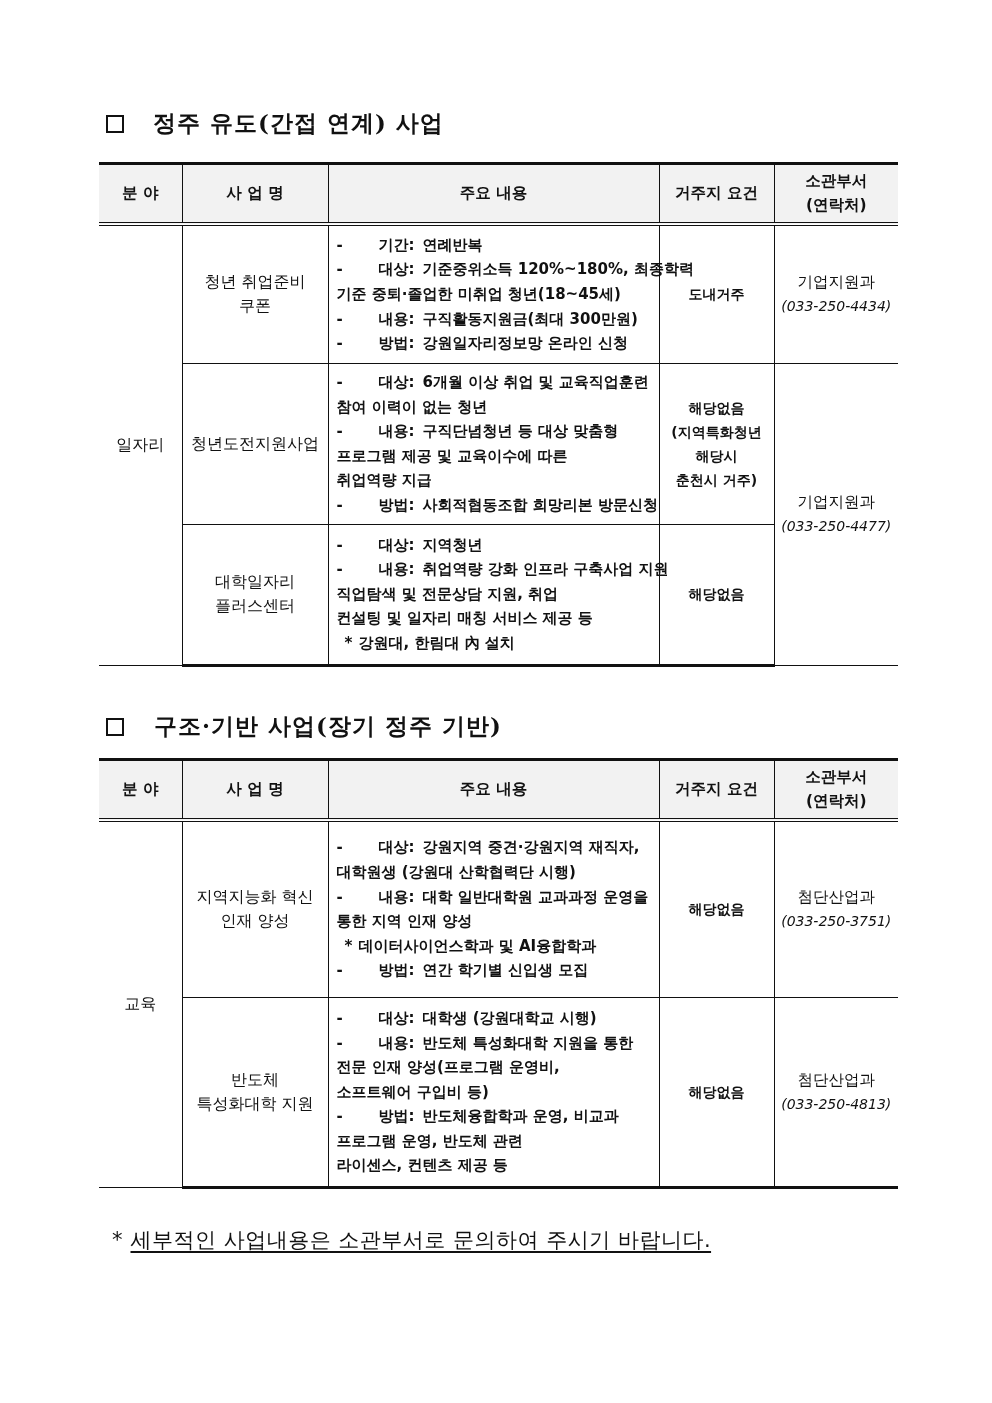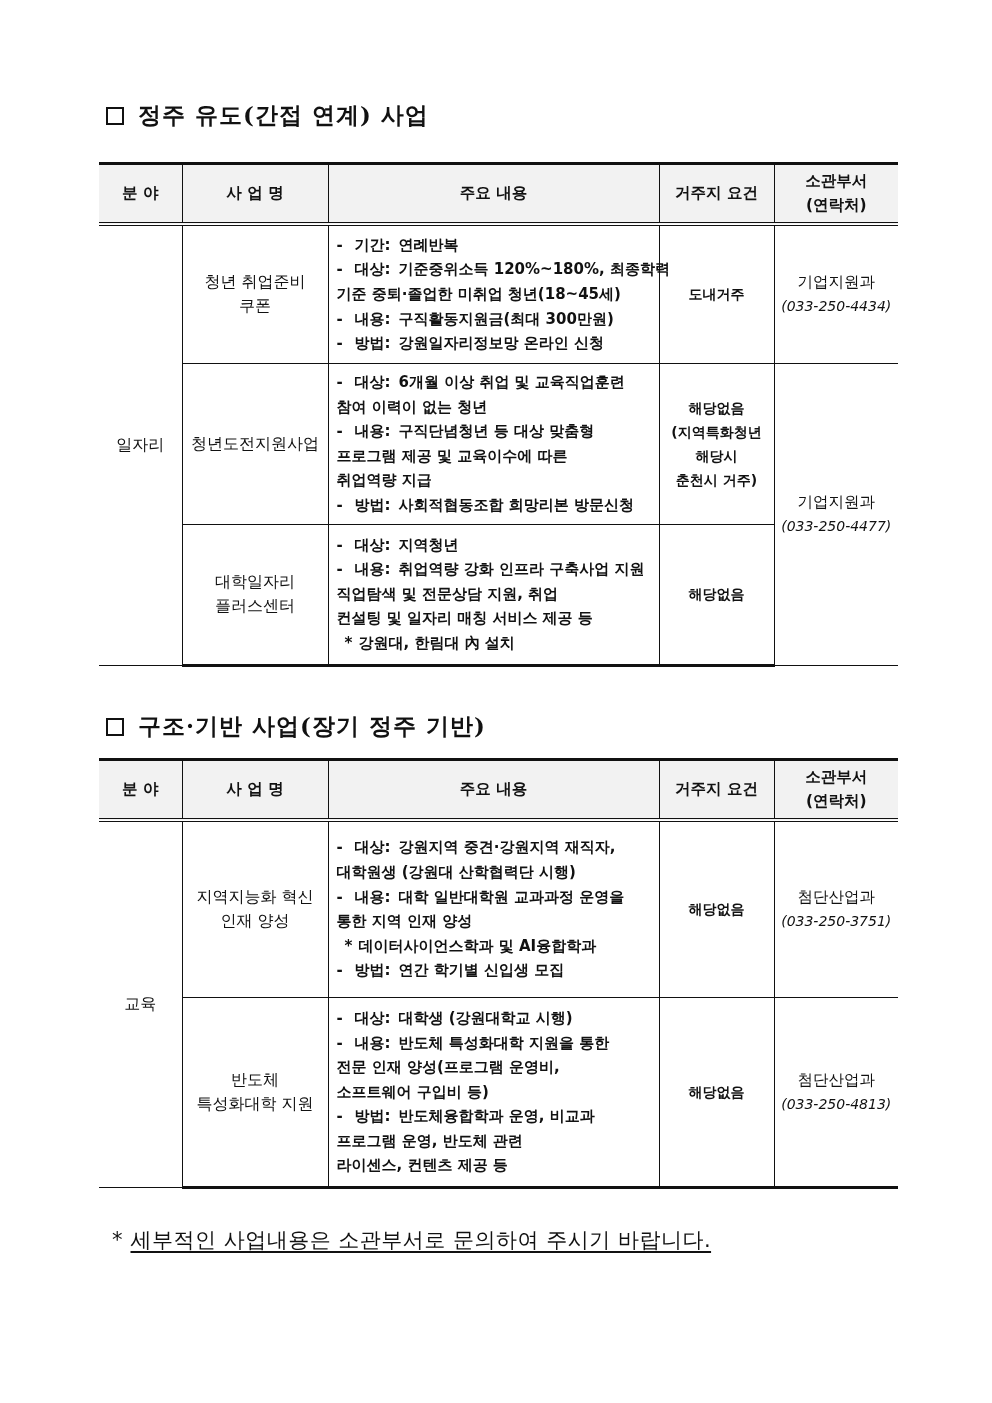--- a/index.html
+++ b/index.html
@@ -9,34 +9,34 @@
   table.t { position:absolute; left:99px; width:799px; border-collapse:collapse; table-layout:fixed; font-size:15px; }
   table.t th, table.t td { border:1px solid #111; text-align:center; vertical-align:middle; padding:0; }
   table.t thead tr { height:60px; }
   table.t thead th { background:#f2f2f2; font-weight:bold; font-size:15.5px; line-height:24px; border-top:3px solid #111; border-bottom:4px double #111; }
   table.t tbody tr:last-child td { border-bottom:3px solid #111; }
   table.t tr > *:first-child { border-left:none; }
   table.t tr > *:last-child { border-right:none; }
   .content { text-align:left !important; padding:6px 6px 6px 8px !important; font-weight:bold; font-size:15px; line-height:24.6px; }
   .line { white-space:nowrap; display:flex; }
   .line .dash { width:18px; flex:none; }
-  .line .key { flex:none; width:44px; }
+  .line .key { flex:none; width:44px;margin-left:24px; }
   .line.note { padding-left:8px; }
   .line.note .star { width:14px; flex:none; }
   .name { font-size:16px; line-height:24px; font-weight:normal; }
   .resid { font-weight:bold; font-size:14px; line-height:24px; }
   .dept { font-size:15.5px; line-height:24px; }
   .dept .phone { font-size:14px;font-style:italic; }
   .footnote { position:absolute; left:112px; top:1226px; font-size:21px; white-space:nowrap; font-family:"DejaVu Sans","Liberation Sans",sans-serif; }
   .footnote .ul { text-decoration:underline; text-underline-offset:4px; padding-left:8px; padding-right:14px; letter-spacing:0.5px; }
 </style>
 </head>
 <body>
 
-<div class="section-title" style="top:100px;">
+<div class="section-title" style="top:108px;gap:15px;">
   <span class="box"></span>
   <span>정주 유도(간접 연계) 사업</span>
 </div>
 
 <table class="t" style="top:162px;">
   <colgroup>
       <col style="width:83px">
       <col style="width:146px">
       <col style="width:331px">
       <col style="width:115px">
@@ -144,21 +144,21 @@
         <div class="line note">
             <span class="star">*</span>
             <span>강원대, 한림대 內 설치</span>
           </div>
       </td>
       <td class="resid">해당없음</td>
     </tr>
   </tbody>
 </table>
 
-<div class="section-title" style="top:711px;">
+<div class="section-title" style="top:711px;gap:16px;">
   <span class="box"></span>
   <span>구조·기반 사업(장기 정주 기반)</span>
 </div>
 
 <table class="t" style="top:758px;">
   <colgroup>
       <col style="width:83px">
       <col style="width:146px">
       <col style="width:331px">
       <col style="width:115px">

